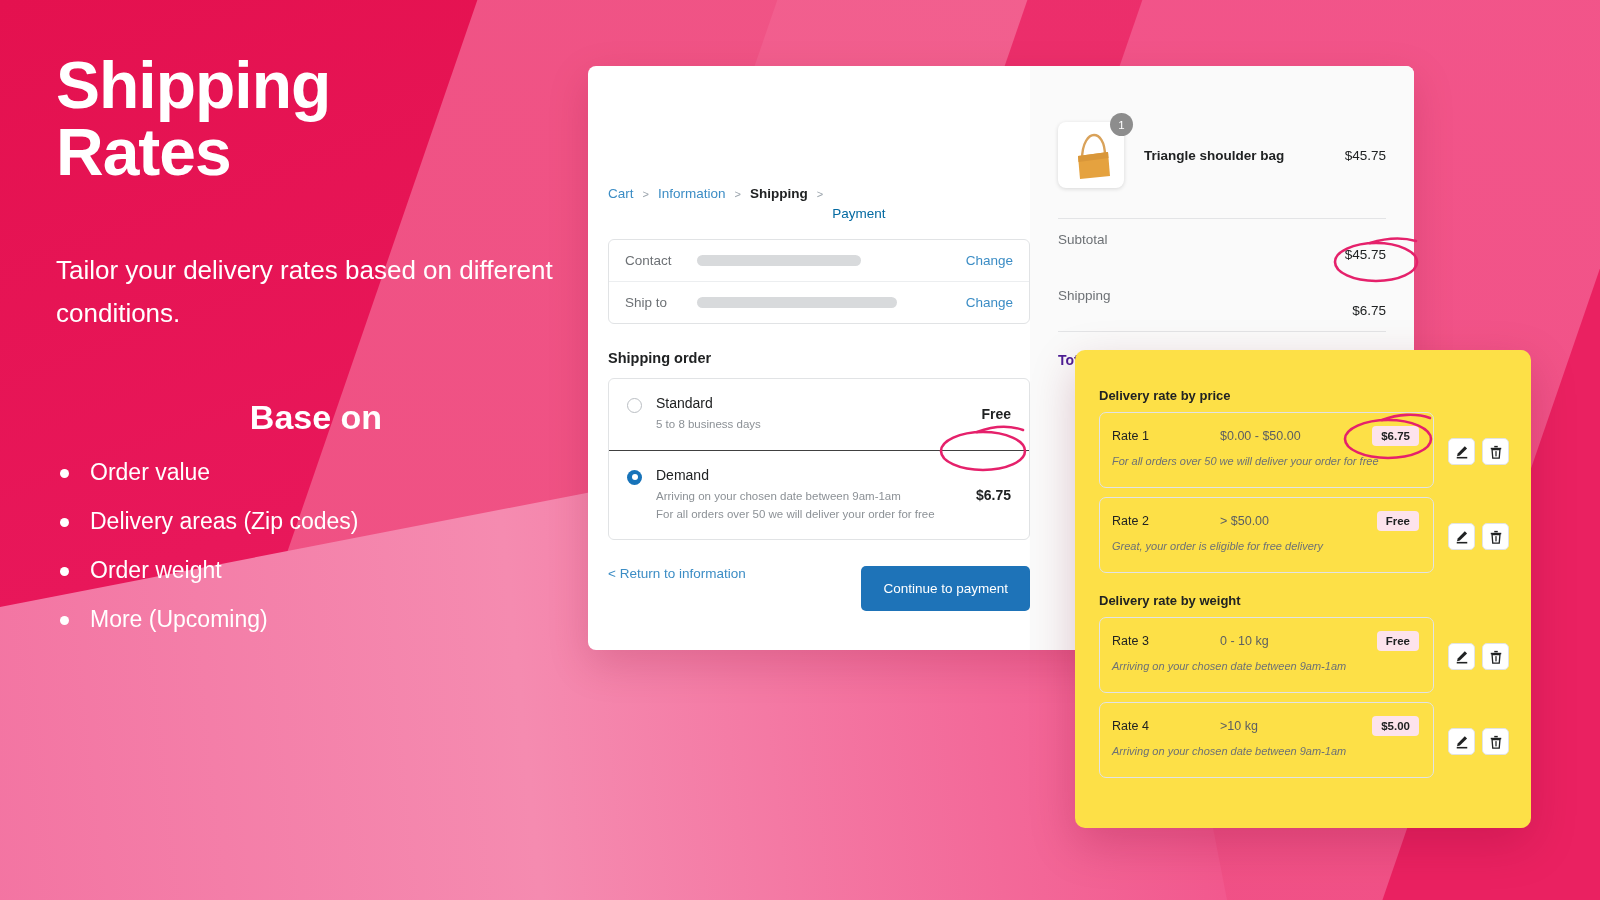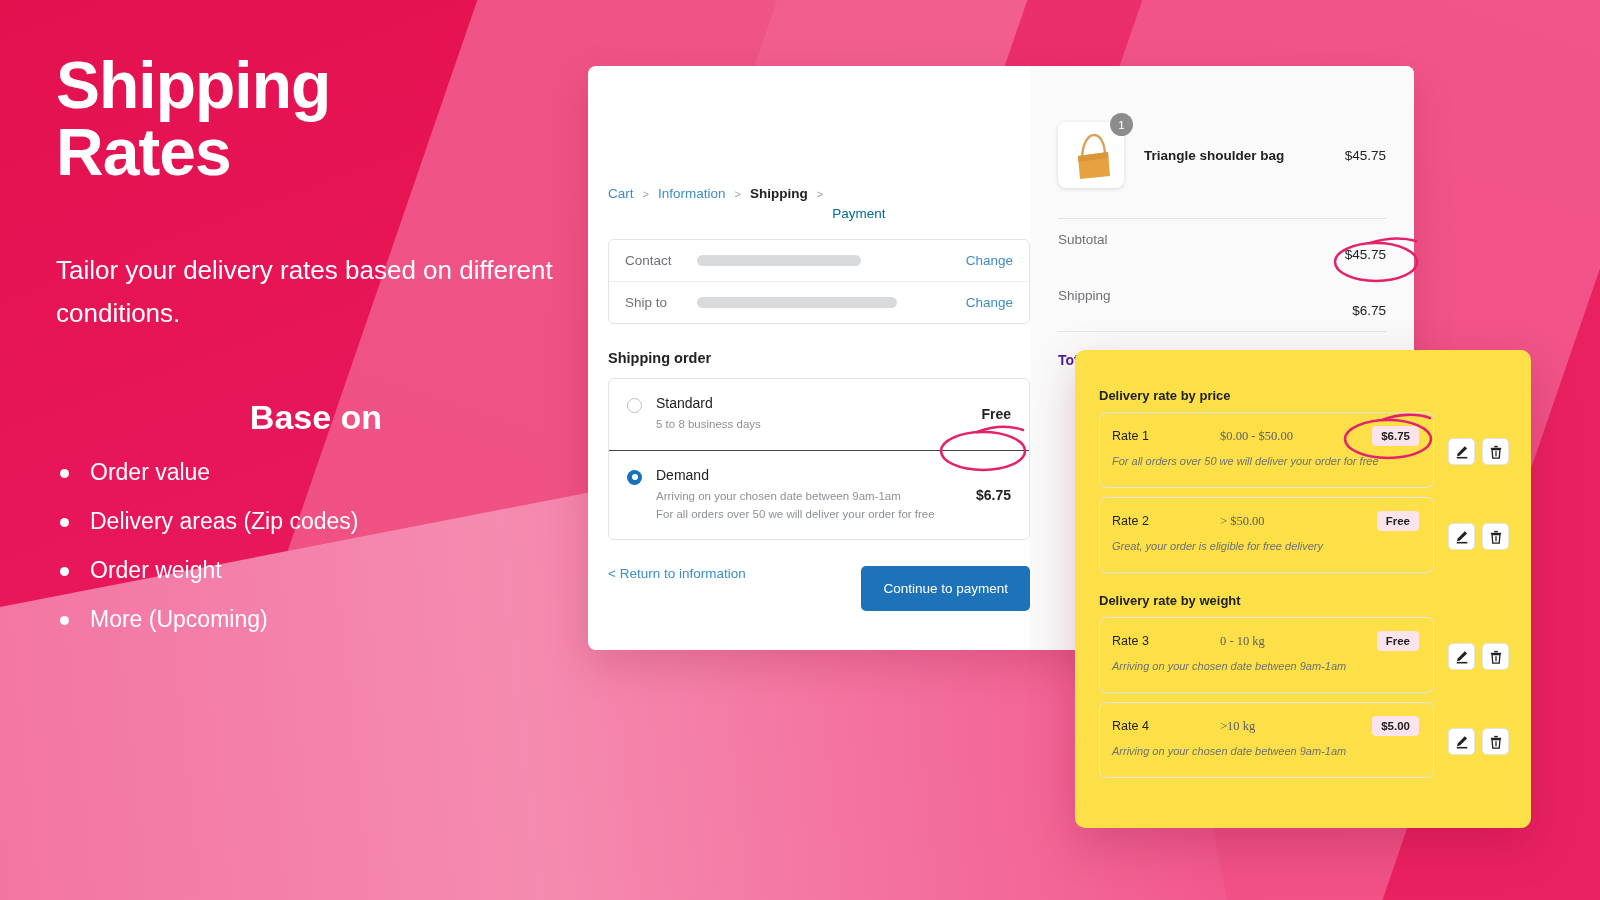--- a/index.html
+++ b/index.html
@@ -118,21 +118,21 @@
   }
   .rates-h { font-size: 13px; font-weight: bold; color: #202223; margin-bottom: 9px; }
   .rates-h.second { margin-top: 20px; }
   .rate-line { display: flex; align-items: flex-start; margin-bottom: 9px; }
   .rate-card {
     flex: 1; border: 1px solid #e1e3e5; border-radius: 7px;
     padding: 13px 14px 20px 12px; min-height: 76px;
   }
   .rate-top { display: flex; align-items: center; }
   .rate-name { font-size: 12.5px; color: #202223; width: 108px; flex: none; }
-  .rate-range { font-size: 12.5px; color: #5c5f62; flex: 1; font-family: Liberation Serif, serif; }
+  .rate-range { font-size: 12.5px; color: #5c5f62; flex: 1; }
   .rate-badge {
     background: #fde3ec; color: #202223; font-size: 11.5px; font-weight: bold;
     padding: 4px 9px; border-radius: 4px; white-space: nowrap;
   }
   .rate-note { margin-top: 9px; font-size: 11px; font-style: italic; color: #6d7175; }
   .rate-acts { display: flex; gap: 7px; margin: 26px 0 0 14px; flex: none; }
   .icon-btn {
     width: 27px; height: 27px; border: 1px solid #e1e3e5; border-radius: 5px;
     background: #fff; display: flex; align-items: center; justify-content: center;
     cursor: pointer; padding: 0;

